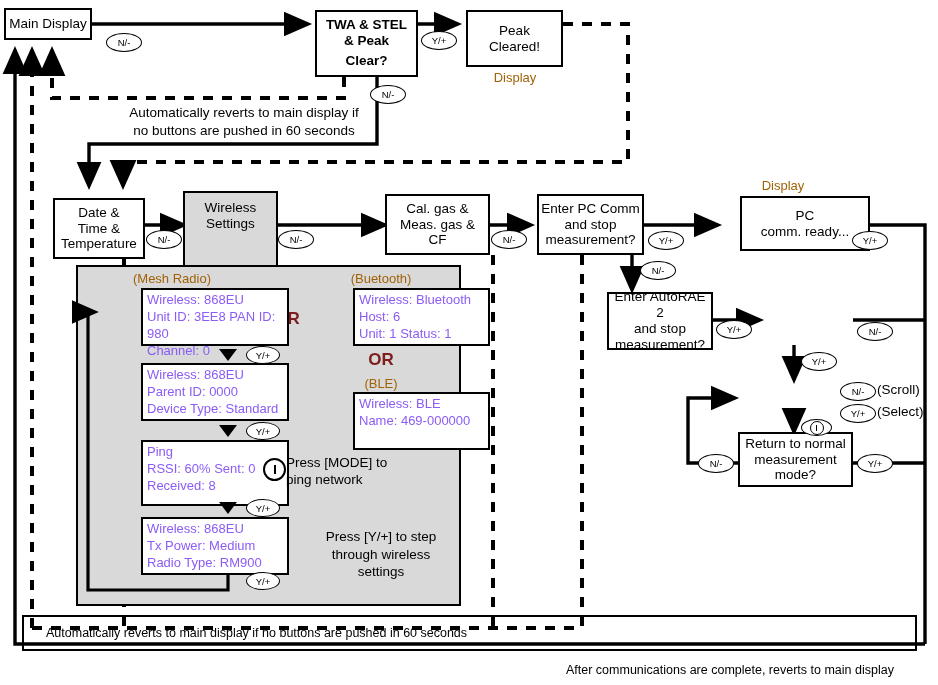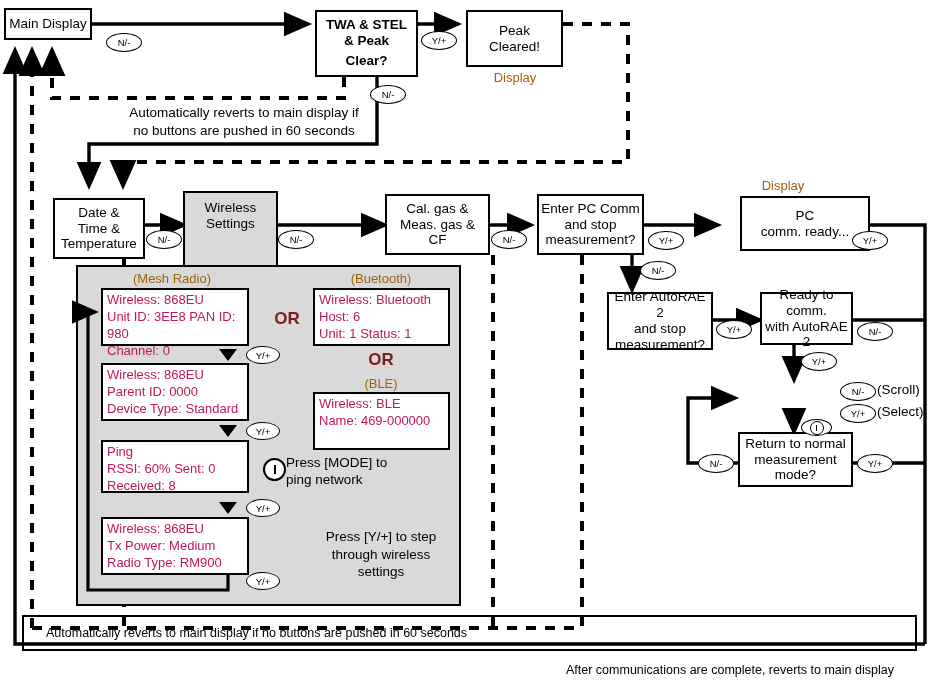--- a/index.html
+++ b/index.html
@@ -4,21 +4,21 @@
 <style>
   html,body{margin:0;padding:0;background:#ffffff;}
   body{width:938px;height:685px;overflow:hidden;
        font-family:"Liberation Sans","DejaVu Sans",sans-serif;}
   #stage{position:relative;width:938px;height:685px;}
   svg.layer{position:absolute;left:0;top:0;width:938px;height:685px;}
   .node{position:absolute;box-sizing:border-box;border:2px solid #000;background:#fff;
         display:flex;flex-direction:column;align-items:center;justify-content:center;
         text-align:center;font-size:13.5px;color:#000;line-height:1.18;}
   .lcd{position:absolute;box-sizing:border-box;border:2px solid #000;background:#fff;
-       font-size:13px;line-height:1.3;padding:2px 0 2px 4px;color:#be185d;text-align:left;}
+       font-size:13px;line-height:1.3;padding:2px 0 2px 4px;color:#8b5cf6;text-align:left;margin-left:40px;}
   .panel{position:absolute;box-sizing:border-box;background:#d9d9d9;}
   .panel.bordered{border:2px solid #000;}
   .cap{position:absolute;font-size:13px;color:#a16207;white-space:nowrap;}
   .cap.c{transform:translateX(-50%);}
   .note{position:absolute;font-size:13.5px;color:#000;text-align:center;line-height:1.3;}
   .note.c{transform:translateX(-50%);}
   .or{position:absolute;font-size:17px;font-weight:bold;color:#7f1d1d;transform:translateX(-50%);}
   .btn{position:absolute;box-sizing:border-box;border:1.6px solid #000;background:#fff;
        border-radius:50%/50%;display:flex;align-items:center;justify-content:center;
        font-size:9.5px;color:#000;white-space:nowrap;}
@@ -154,24 +154,20 @@
     <span style="white-space:pre-line;">PC
 comm. ready...</span>
   </div>
 
   <div class="node" style="left:607px;top:292px;width:106px;height:58px;">
     <span style="white-space:pre-line;">Enter AutoRAE 2
 and stop
 measurement?</span>
   </div>
 
-  <div class="node" style="left:760px;top:292px;width:93px;height:53px;">
-    <span style="white-space:pre-line;">Ready to comm.
-with AutoRAE 2</span>
-  </div>
 
 
   <div class="node" style="left:738px;top:432px;width:115px;height:55px;">
     <span style="white-space:pre-line;">Return to normal
 measurement
 mode?</span>
   </div>
 
   <div class="sidelbl" style="left:877px;top:382px;">(Scroll)</div>
   <div class="sidelbl" style="left:877px;top:404px;">(Select)</div>
@@ -188,21 +184,21 @@
   <div class="lcd" style="left:101px;top:288px;width:148px;height:58px;">
     <div>Wireless: 868EU</div>
     <div>Unit ID: 3EE8  PAN ID: 980</div>
     <div>Channel: 0</div>
   </div>
   <div class="lcd" style="left:101px;top:363px;width:148px;height:58px;">
     <div>Wireless: 868EU</div>
     <div>Parent ID: 0000</div>
     <div>Device Type: Standard</div>
   </div>
-  <div class="lcd" style="left:101px;top:440px;width:148px;height:53px;">
+  <div class="lcd" style="left:101px;top:440px;width:148px;height:66px;">
     <div>Ping</div>
     <div>RSSI: 60%   Sent: 0</div>
     <div>Received: 8</div>
   </div>
   <div class="lcd" style="left:101px;top:517px;width:148px;height:58px;">
     <div>Wireless: 868EU</div>
     <div>Tx Power: Medium</div>
     <div>Radio Type: RM900</div>
   </div>
 

